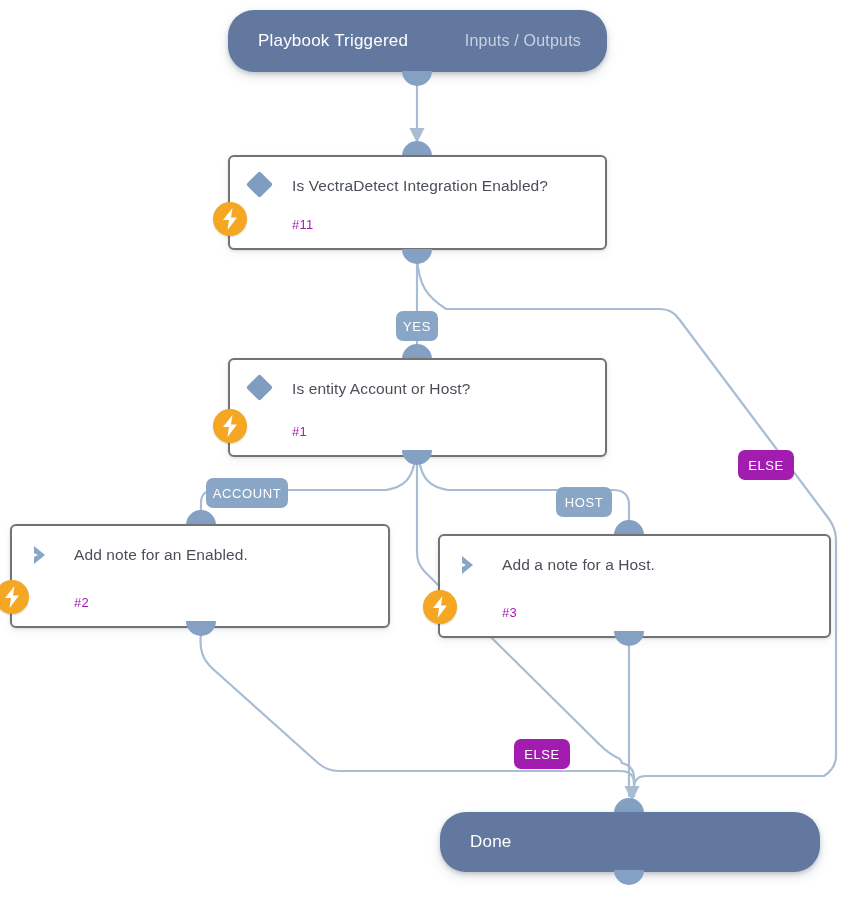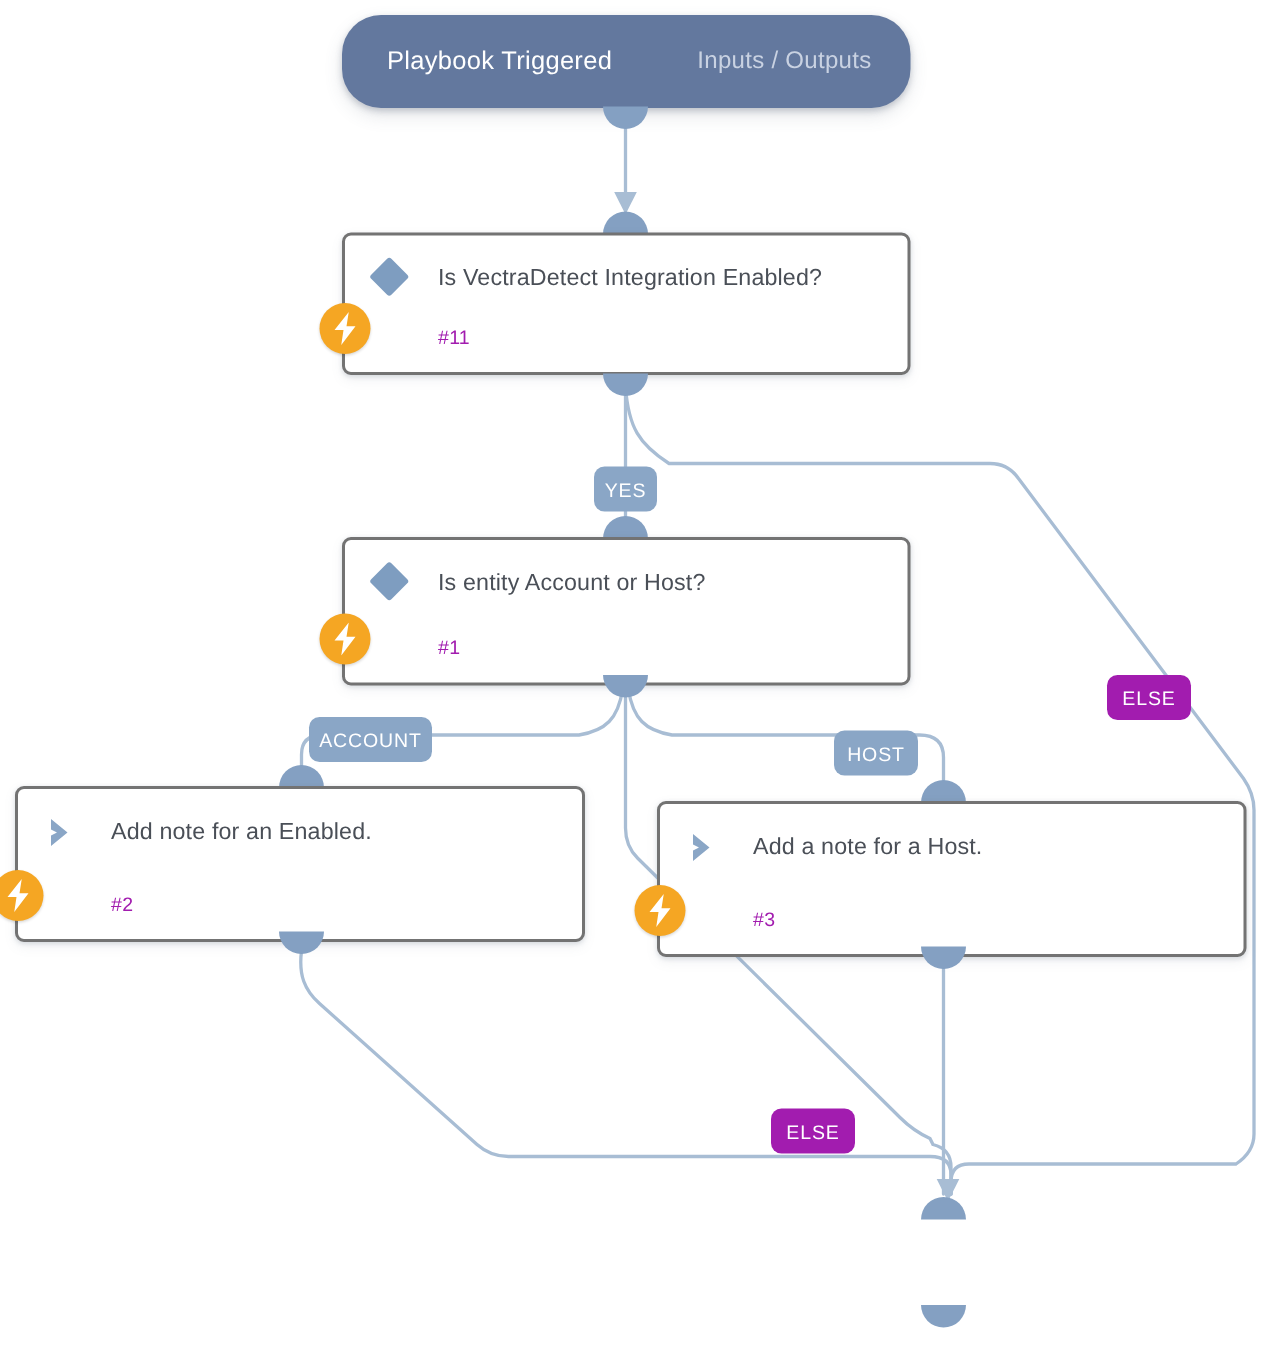--- a/index.html
+++ b/index.html
@@ -302,15 +302,18 @@
       </span>
       <div class="node-title">Add a note for a Host.</div>
       <div class="node-ref">#3</div>
     </div>
   </div>
   <div class="port out" style="left:614px; top:631px;"></div>
 
   <div class="badge dark" style="left:514px; top:739px; width:56px;">ELSE</div>
 
   <div class="port in" style="left:614px; top:798px;"></div>
+  <div class="pill" style="left:440px; top:812px; width:380px; height:60px;">
+    <span class="pill-label">Done</span>
+  </div>
   <div class="port out" style="left:614px; top:870px;"></div>
 
 </div>
 
 </body></html>

